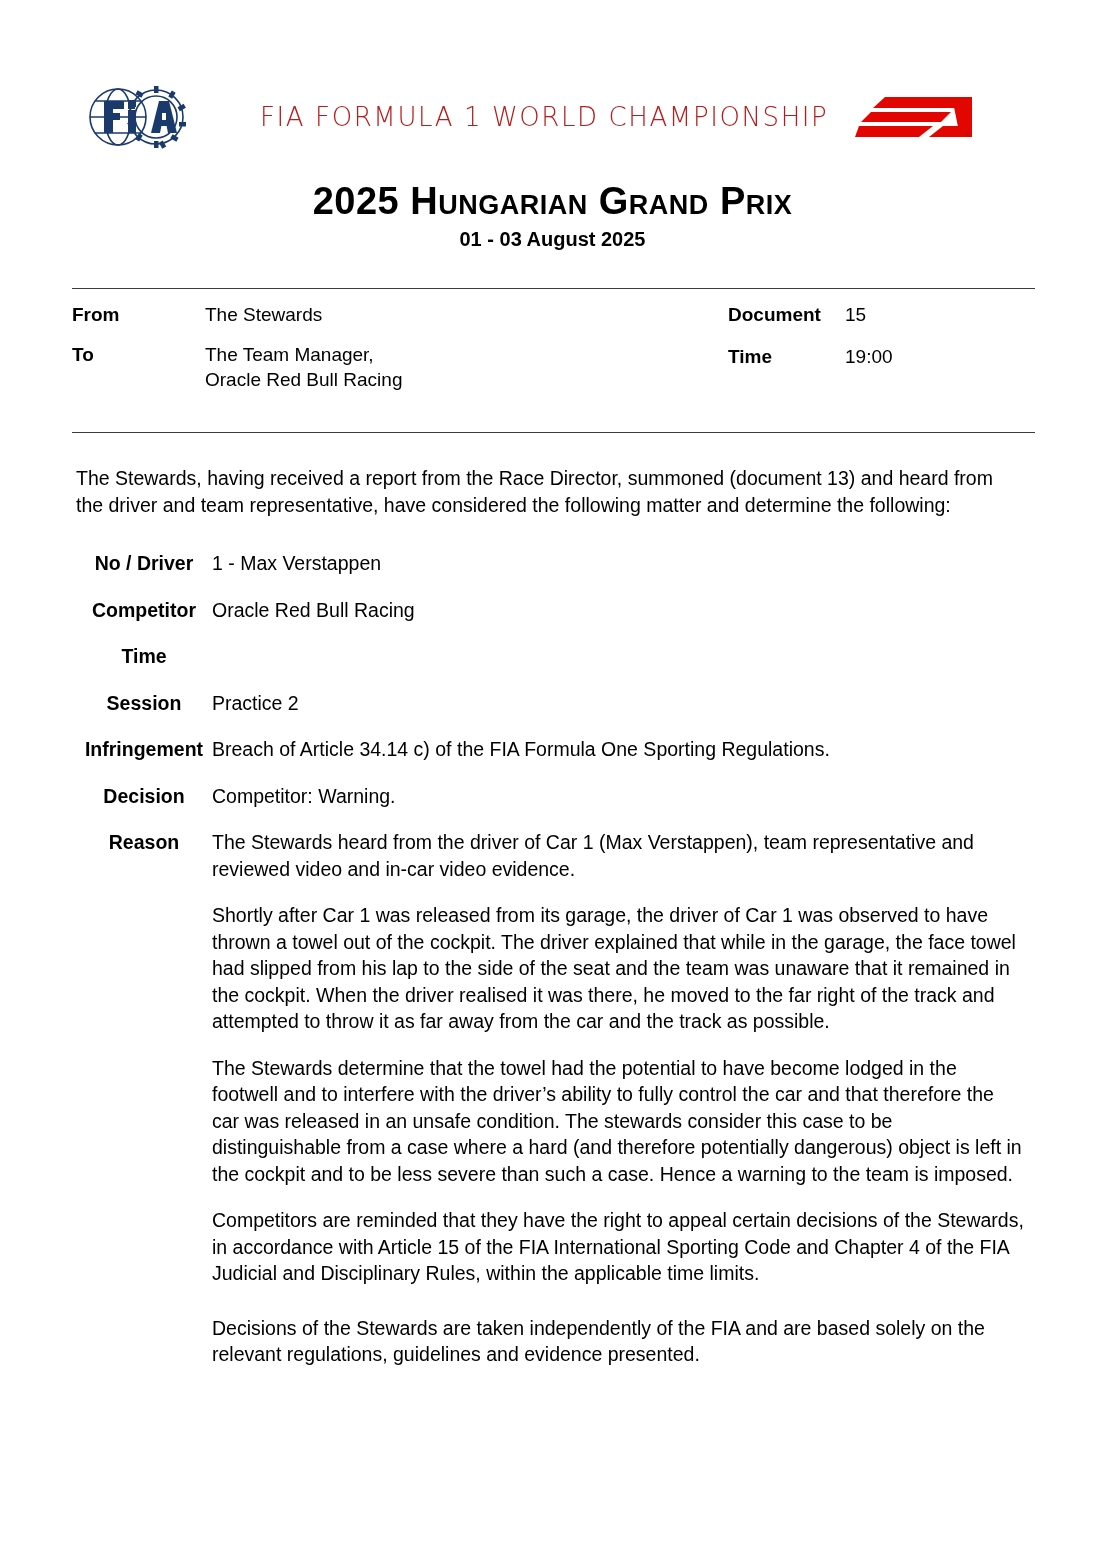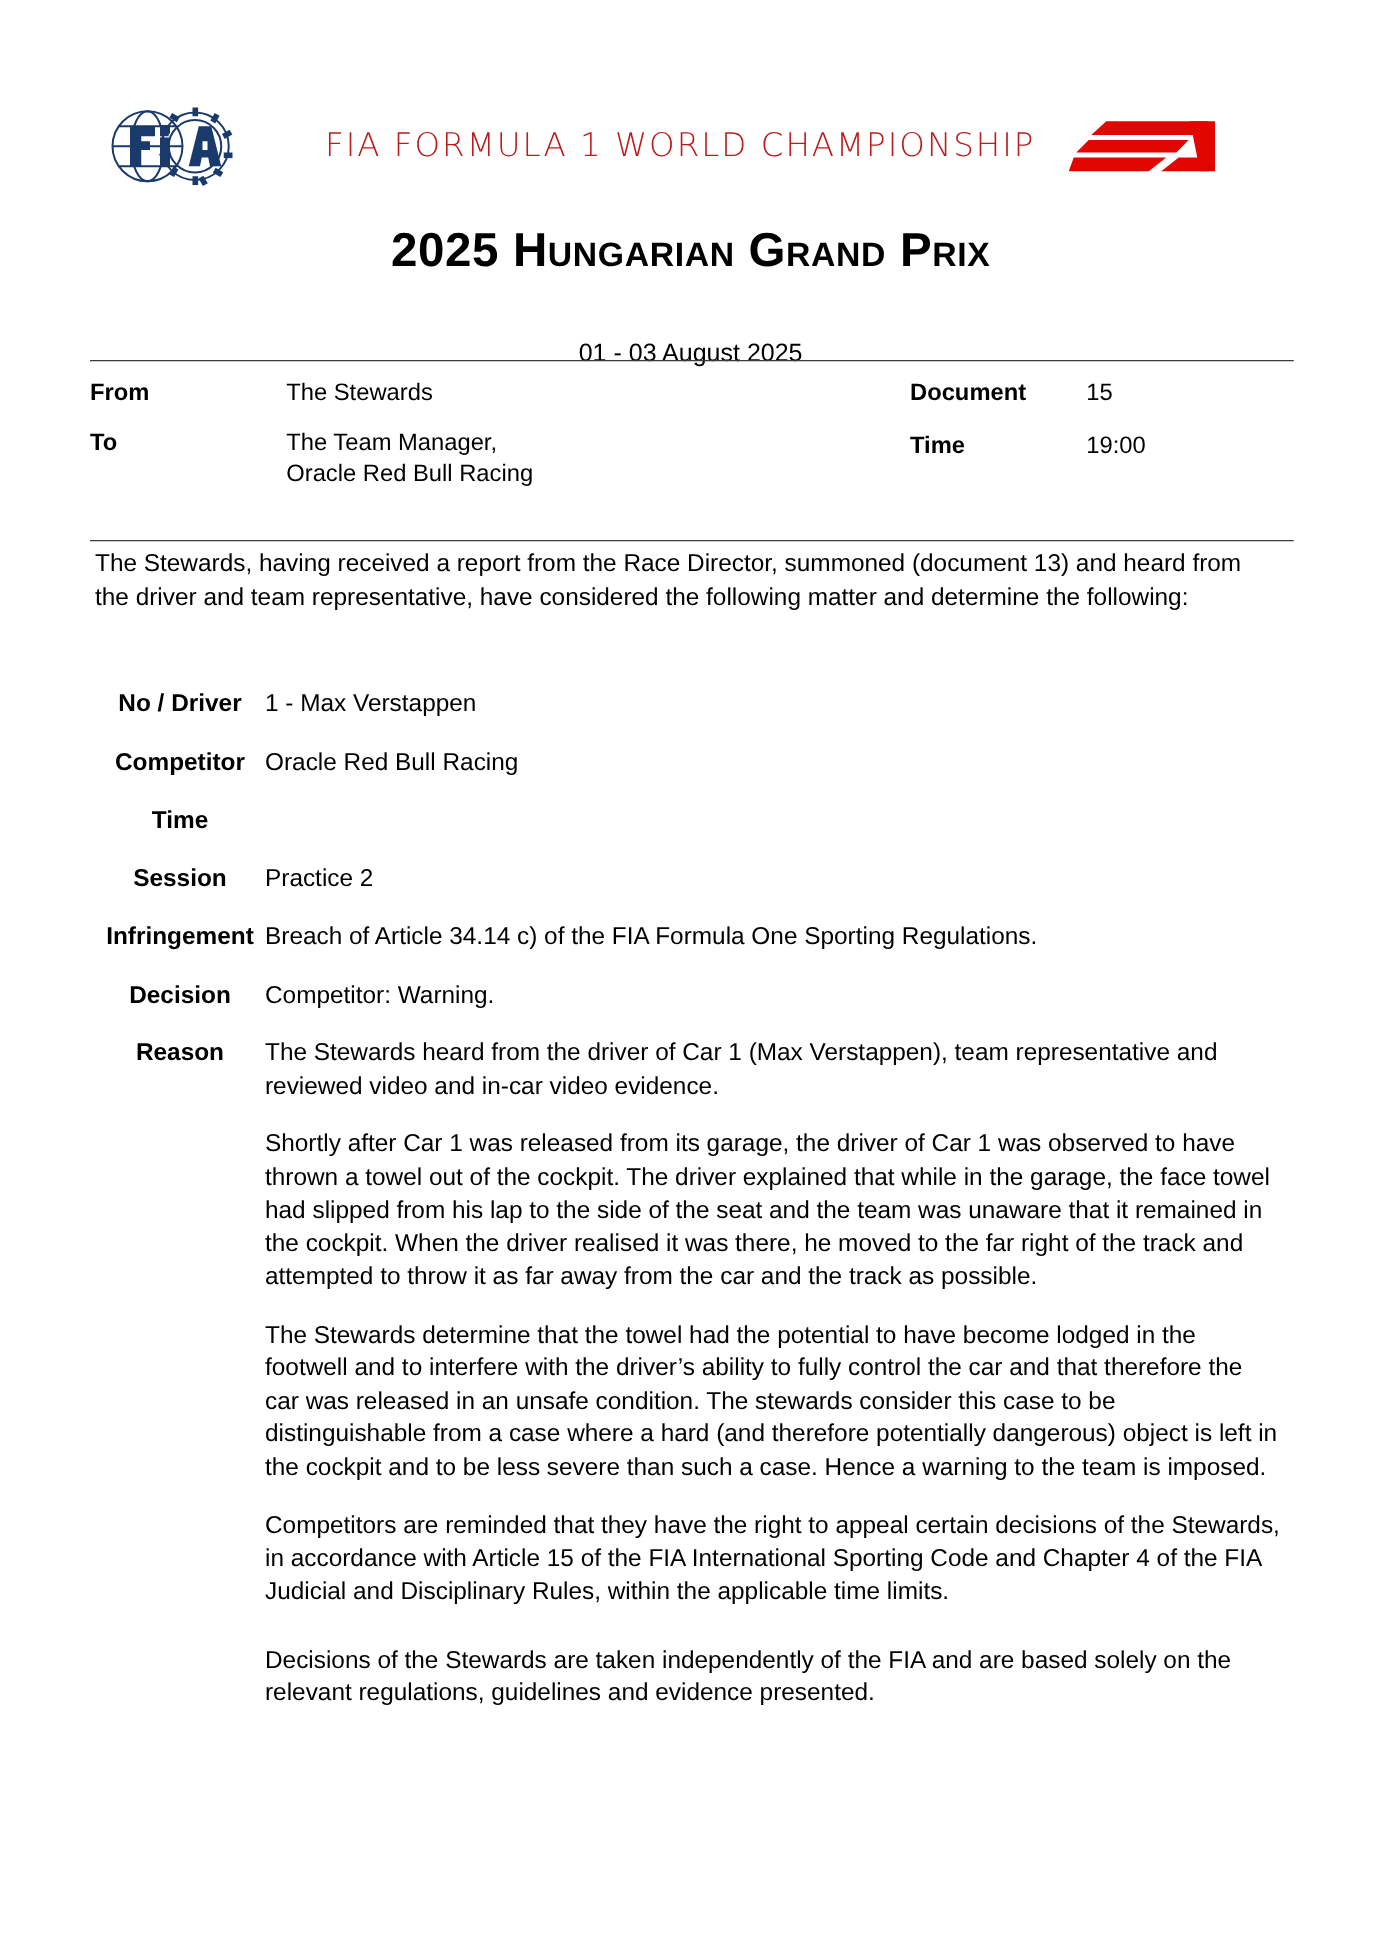--- a/index.html
+++ b/index.html
@@ -71,22 +71,21 @@
     font-variant: small-caps;
     font-family: "Liberation Sans", sans-serif;
   }
   .event-dates {
     position: absolute;
     left: 0;
     top: 228px;
     width: 1105px;
     text-align: center;
     font-size: 20px;
-    font-weight: normal;
-    margin-top: 44px;
+    font-weight: bold;
   }
 
   
   .rule {
     position: absolute;
     left: 72px;
     width: 963px;
     height: 0;
     border-top: 1.6px solid #3a3a3a;
   }
@@ -117,30 +116,29 @@
     line-height: 1.28;
   }
   .meta-label {
     font-weight: bold;
     font-size: 19px;
     flex: 0 0 133px;
   }
   .meta-value {
     font-size: 19px;
     flex: 1;
-    margin-left: 24px;
   }
   .meta-col-right .meta-label { flex: 0 0 117px; }
   .meta-col-right .meta-row { margin-bottom: 18px; }
 
   
   .intro {
     position: absolute;
     left: 76px;
-    top: 438px;
+    top: 465px;
     width: 940px;
     font-size: 19.5px;
     line-height: 1.36;
   }
 
   
   .fields {
     position: absolute;
     left: 76px;
     top: 550px;

